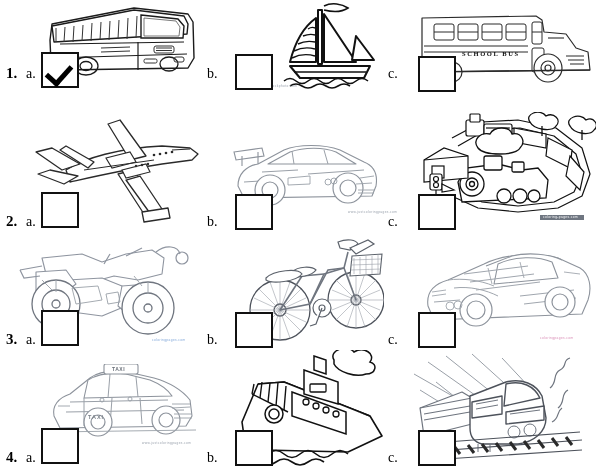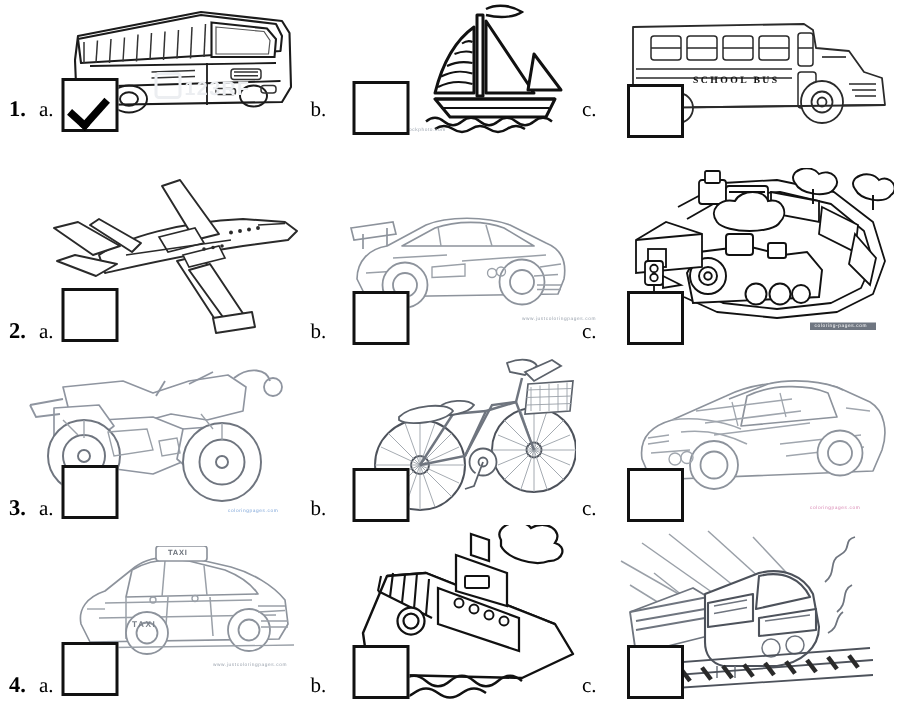--- a/index.html
+++ b/index.html
@@ -70,21 +70,20 @@
             <rect x="116" y="44" width="20" height="7" rx="2"></rect>
             <path d="M118,46 L134,46 M118,48.5 L134,48.5"></path>
             <rect x="106" y="57" width="13" height="4" rx="1.5"></rect>
             <rect x="136" y="55" width="10" height="5" rx="2"></rect>
             <path d="M63,46 L92,45"></path>
             <path d="M63,50 L92,49"></path>
           </g>
           <g class="nope"></g>
         </svg>
       </div>
-      <div class="bigwm" style="left:103px;top:48px;"><span class="sq"></span>123RF</div>
       <div class="ansbox checked" style="left:41px;top:52px;width:38px;height:36px;"></div>
     </div>
 
     <div class="cell" style="left:200px;width:200px;">
       <span class="optletter" style="left:7px;top:67px;">b.</span>
       <div class="art" style="left:56px;top:2px;">
         <svg width="130" height="88" viewBox="0 0 130 88">
           <g fill="#fff" stroke="#111" stroke-width="2" stroke-linejoin="round">
             <path d="M34,64 L114,64 L108,76 L44,76 Z"></path>
           </g>

